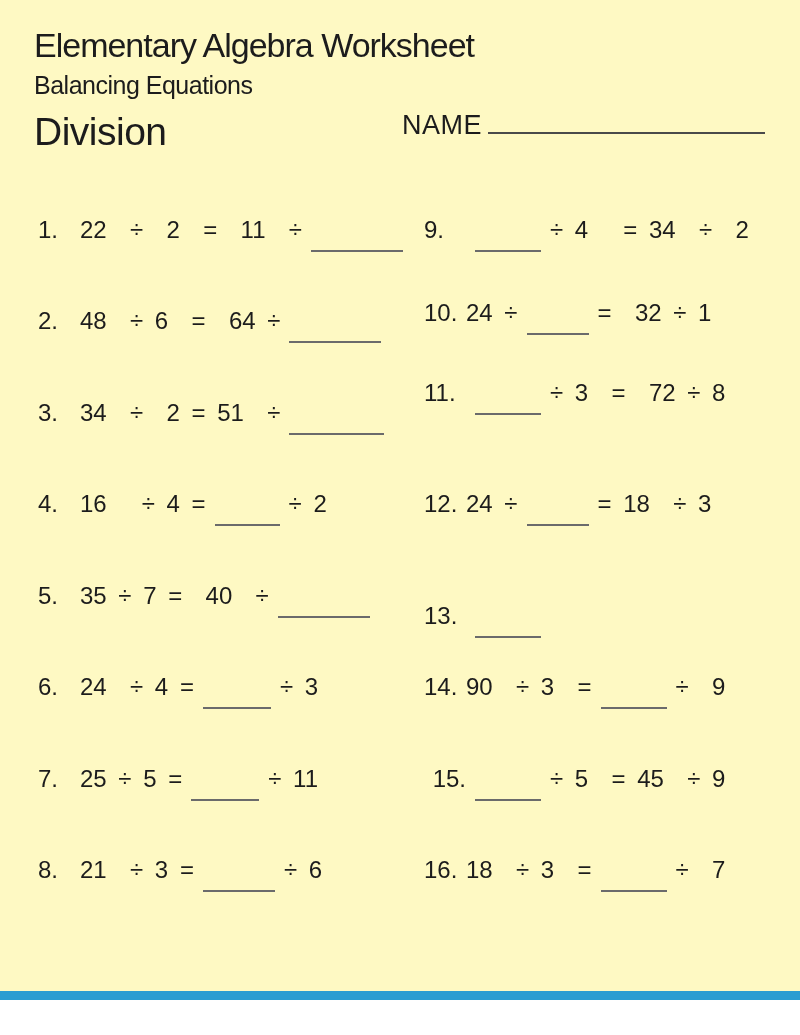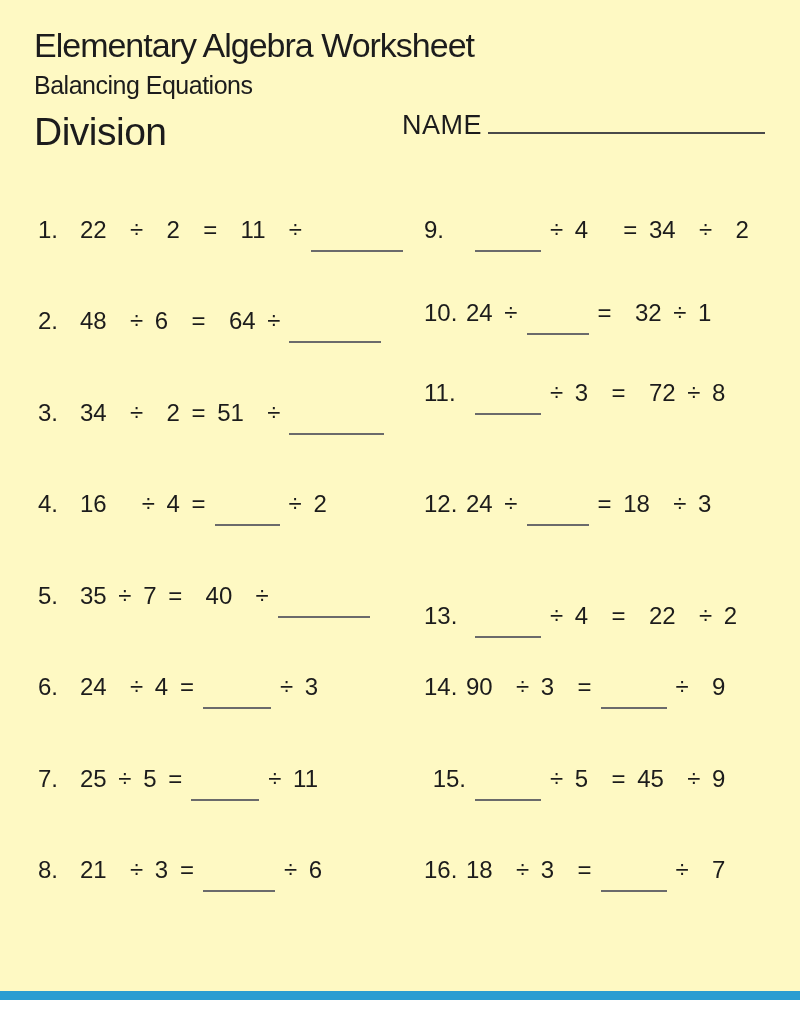--- a/index.html
+++ b/index.html
@@ -110,20 +110,20 @@
       <div class="prob" style="top: 400px; left: 38px;"><span class="pnum">3.</span><span class="ptext">34  ÷  2 = 51  ÷</span><span class="blank" style="width: 95px;"></span></div>
       <div class="prob" style="top: 491px; left: 38px;"><span class="pnum">4.</span><span class="ptext">16   ÷ 4 =</span><span class="blank" style="width: 65px;"></span><span class="ptext">÷ 2</span></div>
       <div class="prob" style="top: 583px; left: 38px;"><span class="pnum">5.</span><span class="ptext">35 ÷ 7 =  40  ÷</span><span class="blank" style="width: 92px;"></span></div>
       <div class="prob" style="top: 674px; left: 38px;"><span class="pnum">6.</span><span class="ptext">24  ÷ 4 =</span><span class="blank" style="width: 68px;"></span><span class="ptext">÷ 3</span></div>
       <div class="prob" style="top: 766px; left: 38px;"><span class="pnum">7.</span><span class="ptext">25 ÷ 5 =</span><span class="blank" style="width: 68px;"></span><span class="ptext">÷ 11</span></div>
       <div class="prob" style="top: 857px; left: 38px;"><span class="pnum">8.</span><span class="ptext">21  ÷ 3 =</span><span class="blank" style="width: 72px;"></span><span class="ptext">÷ 6</span></div>
       <div class="prob" style="top: 217px; left: 424px;"><span class="pnum">9.</span><span class="blank" style="width: 66px;"></span><span class="ptext">÷ 4   = 34  ÷  2</span></div>
       <div class="prob" style="top: 300px; left: 424px;"><span class="pnum">10.</span><span class="ptext">24 ÷</span><span class="blank" style="width: 62px;"></span><span class="ptext">=  32 ÷ 1</span></div>
       <div class="prob" style="top: 380px; left: 424px;"><span class="pnum">11.</span><span class="blank" style="width: 66px;"></span><span class="ptext">÷ 3  =  72 ÷ 8</span></div>
       <div class="prob" style="top: 491px; left: 424px;"><span class="pnum">12.</span><span class="ptext">24 ÷</span><span class="blank" style="width: 62px;"></span><span class="ptext">= 18  ÷ 3</span></div>
-      <div class="prob" style="top: 583px; left: 424px; margin-top: 20px;"><span class="pnum">13.</span><span class="blank" style="width: 66px;"></span><span class="ptext">÷ 4  =  22  ÷ 2</span></div>
+      <div class="prob" style="top: 583px; left: 424px; margin-top: 20px;"><span class="pnum">13.</span><span class="blank" style="width: 66px;"></span></div>
       <div class="prob" style="top: 674px; left: 424px;"><span class="pnum">14.</span><span class="ptext">90  ÷ 3  =</span><span class="blank" style="width: 66px;"></span><span class="ptext">÷  9</span></div>
       <div class="prob" style="top: 766px; left: 424px; text-align: right;"><span class="pnum">15.</span><span class="blank" style="width: 66px;"></span><span class="ptext">÷ 5  = 45  ÷ 9</span></div>
       <div class="prob" style="top: 857px; left: 424px; justify-content: flex-end;"><span class="pnum">16.</span><span class="ptext">18  ÷ 3  =</span><span class="blank" style="width: 66px;"></span><span class="ptext">÷  7</span></div>
     </div>
 
   <div class="accent-bar" style="background: rgb(43, 157, 209);"></div>
 </div>
 
 </body></html>

